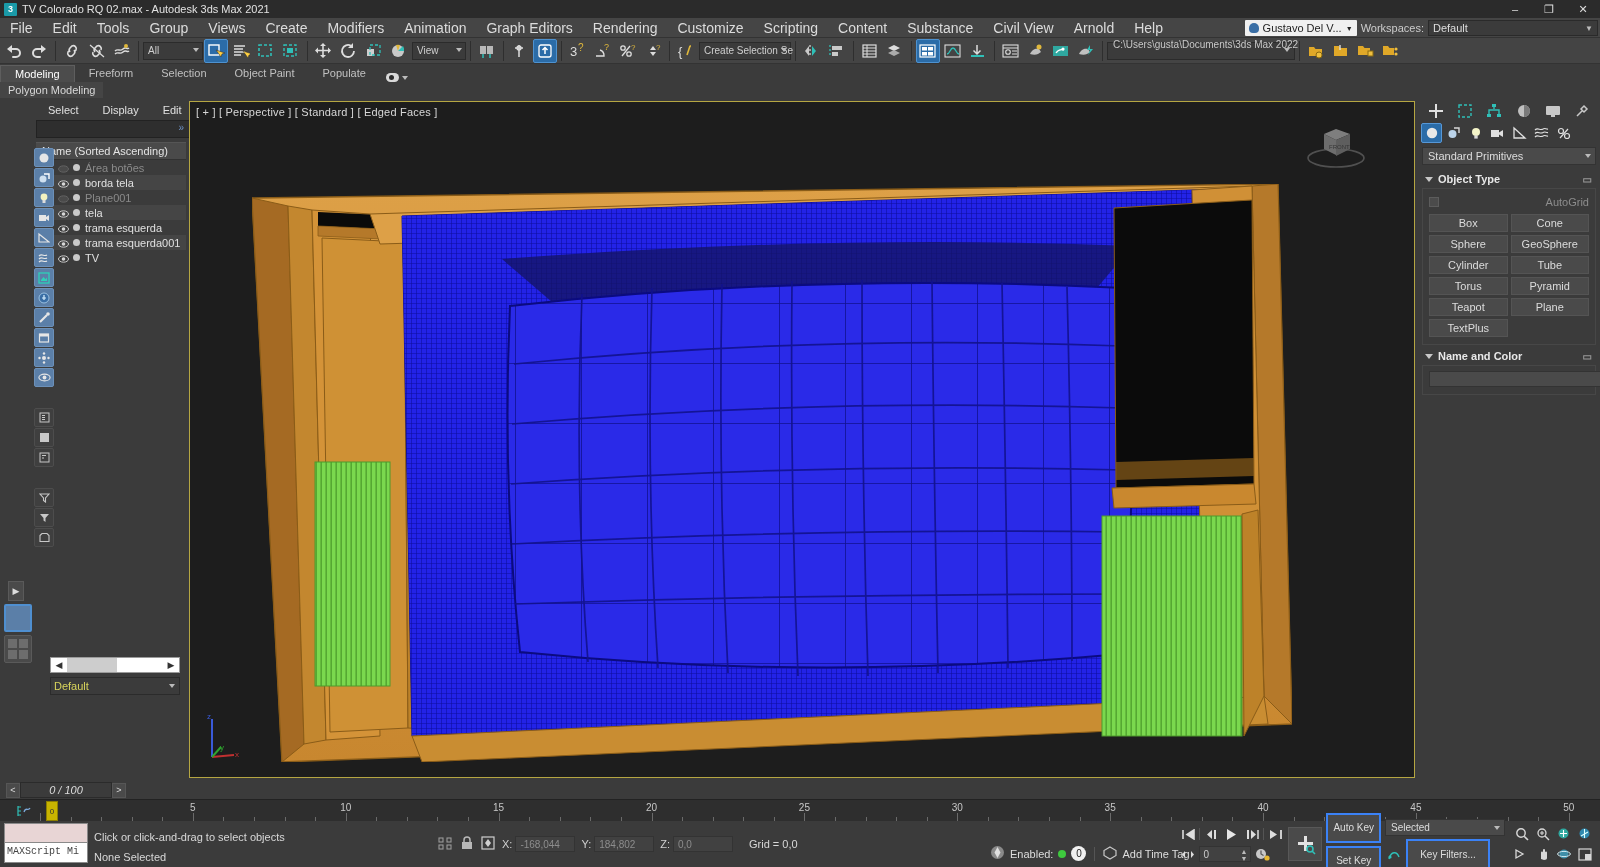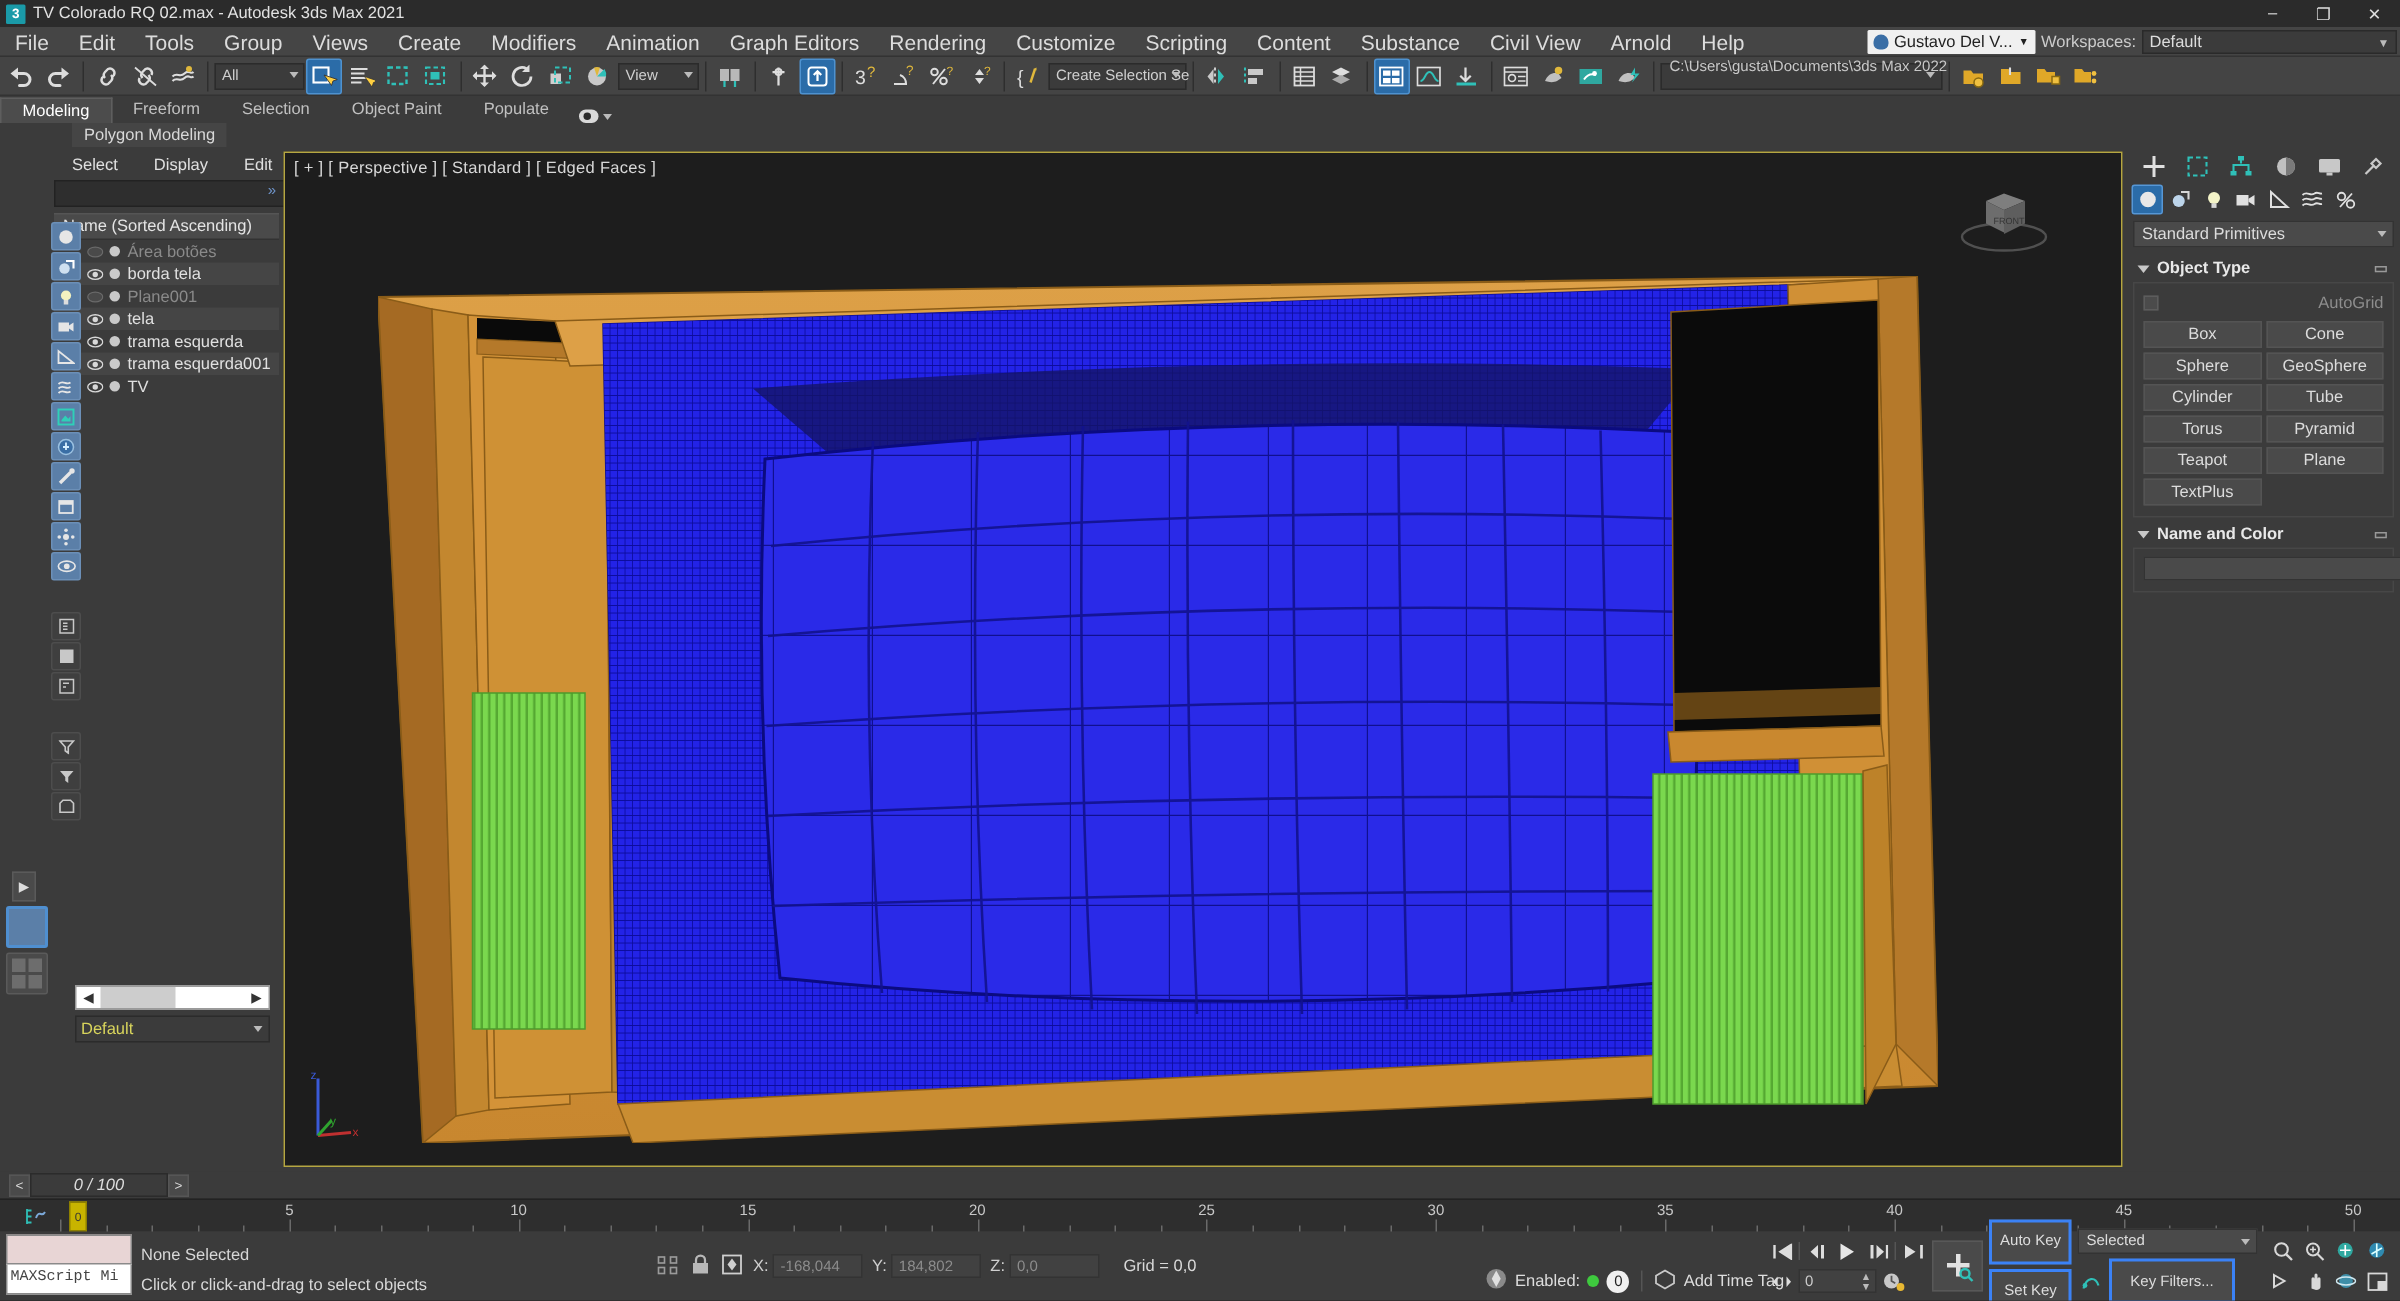--- a/index.html
+++ b/index.html
@@ -70,21 +70,21 @@
                   border-right:3px solid transparent;border-top:4px solid #bbb; }
 
   
   .ribbon { height:18px; background:#3b3b3b; display:flex; align-items:flex-end; flex:0 0 18px; }
   .rtab { padding:0 14px; line-height:17px; font-size:11px; color:#c0c0c0; height:17px; }
   .rtab.active { background:#4c4c4c; color:#fff; border:1px solid #5e5e5e; border-bottom:none; }
   .rdrop { display:flex; align-items:center; gap:3px; padding:0 6px; }
   .rdrop .pill { width:13px;height:9px;background:#d9d9d9;border-radius:5px;position:relative; }
   .rdrop .pill:after{content:"";position:absolute;left:3px;top:2px;width:5px;height:5px;background:#2b2b2b;border-radius:50%;}
   .rdrop .car { border-left:3px solid transparent;border-right:3px solid transparent;border-top:4px solid #bbb; }
-  .subribbon { height:16px;background:#3b3b3b;display:flex;flex:0 0 16px;padding-left:48px; }
+  .subribbon { height:16px;background:#3b3b3b;display:flex;flex:0 0 16px; }
   .subribbon .lbl { padding:0 8px;font-size:11px;color:#d8d8d8;line-height:16px;background:#454545;height:16px; }
 
   
   .bodyrow { flex:1; display:flex; min-height:0; position:relative; }
 
   
   .leftpanel { width:186px; background:#3b3b3b; display:flex; flex-direction:column; position:relative; }
   .se-menurow { display:flex; gap:0; padding:6px 0 4px 36px; }
   .se-menu { padding:0 12px; font-size:11px; color:#e0e0e0; }
   .se-searchrow { display:flex; align-items:center; padding:0 0 4px 36px; position:relative; }
@@ -1076,22 +1076,22 @@
     </div>
   </div>
 
   <div class="statusarea">
     <div class="maxscript">
       <div class="msline"></div>
       <div class="msline2">MAXScript Mi</div>
     </div>
 
     <div class="statustext">
+      <div>Click or click-and-drag to select objects</div>
       <div>None Selected</div>
-      <div>Click or click-and-drag to select objects</div>
     </div>
 
     <div class="coordsarea">
       <span>
         <svg width="18" height="16" viewBox="0 0 18 16">
             <rect x="3" y="3" width="4" height="4" fill="none" stroke="#9a9a9a" stroke-width="1.1"></rect>
             <rect x="11" y="3" width="4" height="4" fill="none" stroke="#9a9a9a" stroke-width="1.1"></rect>
             <rect x="3" y="10" width="4" height="4" fill="none" stroke="#9a9a9a" stroke-width="1.1"></rect>
             <rect x="11" y="10" width="4" height="4" fill="none" stroke="#9a9a9a" stroke-width="1.1"></rect>
           </svg>

